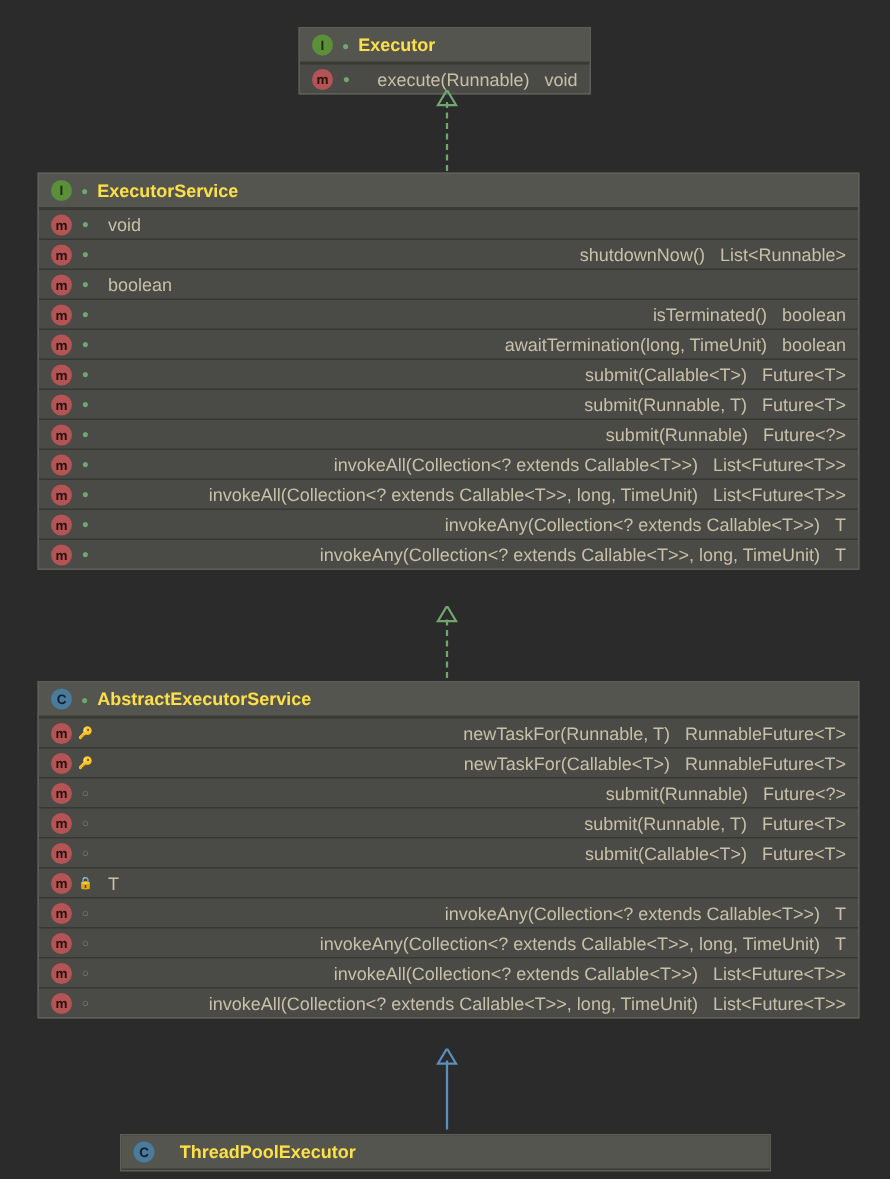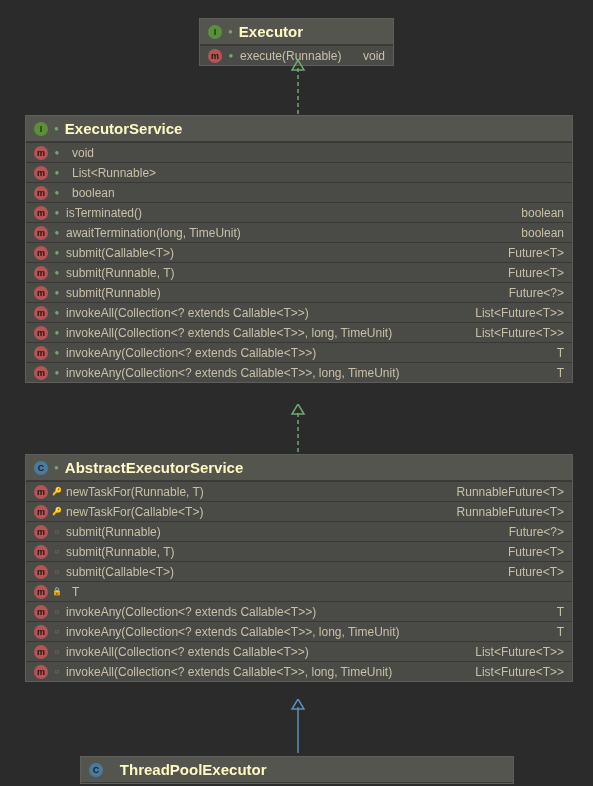--- a/index.html
+++ b/index.html
@@ -20,37 +20,38 @@
   }
   .class-header {
     display: flex;
     align-items: center;
     gap: 6px;
     padding: 4px 8px;
     background: #555550;
     border-bottom: 1px solid #3a3a36;
   }
   .class-title {
-    color: #fef9c3;
+    color: #fde047;
     font-weight: bold;
-    font-size: 15px;
+    font-size: 12px;
   }
   .method-row {
     display: flex;
     align-items: center;
     gap: 4px;
     padding: 2px 8px;
     border-top: 1px solid rgba(0,0,0,0.25);
     min-height: 20px;
   }
   .method-sig {
     flex: 1;
     color: #c8c0a8;
     white-space: nowrap;
     overflow: hidden;
+    text-align: right;
   }
   .method-ret {
     color: #c8c0a8;
     text-align: left;
     white-space: nowrap;
     padding-left: 6px;
   }
   .icon {
     width: 14px;
     height: 14px;
@@ -109,20 +110,21 @@
   </div>
   <div id="es-methods">
       <div class="method-row">
         <span class="icon icon-method">m</span>
         <span class="icon-tiny abstract-pin">●</span>
         <span class="method-ret">void</span>
       </div>
       <div class="method-row">
         <span class="icon icon-method">m</span>
         <span class="icon-tiny abstract-pin">●</span>
+        <span class="method-sig">shutdownNow()</span>
         <span class="method-ret">List&lt;Runnable&gt;</span>
       </div>
       <div class="method-row">
         <span class="icon icon-method">m</span>
         <span class="icon-tiny abstract-pin">●</span>
         <span class="method-ret">boolean</span>
       </div>
       <div class="method-row">
         <span class="icon icon-method">m</span>
         <span class="icon-tiny abstract-pin">●</span>

